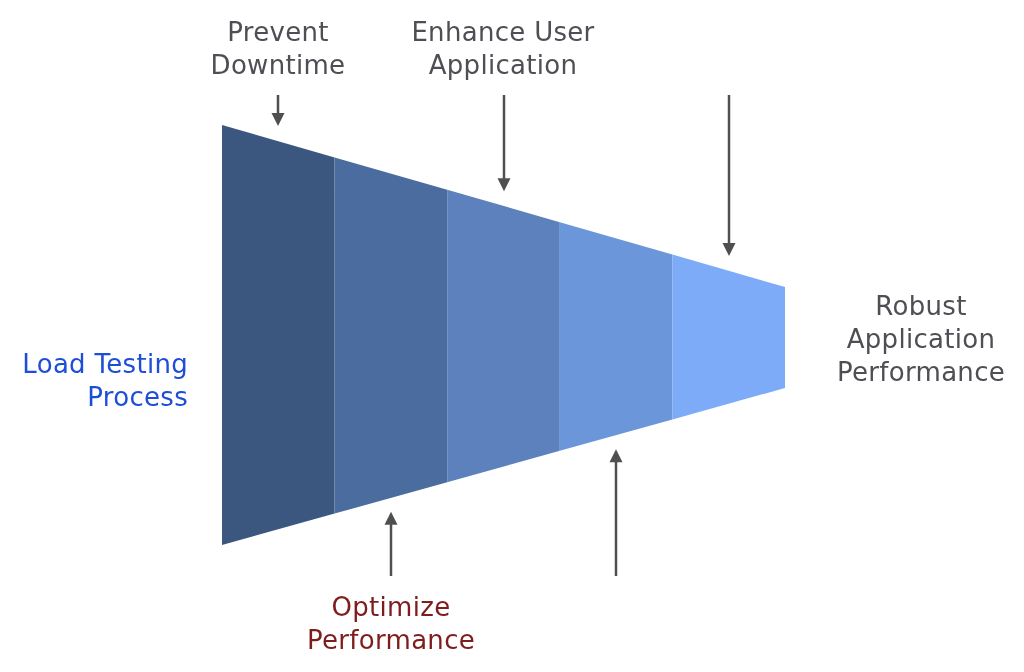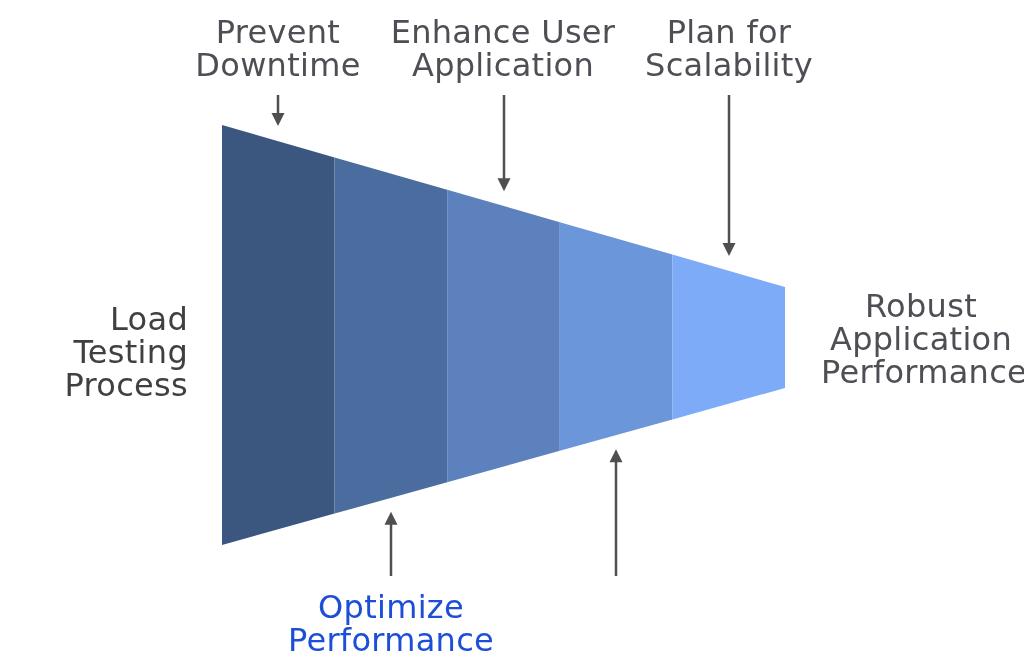--- a/index.html
+++ b/index.html
@@ -15,21 +15,21 @@
     overflow: hidden;
     font-family: "DejaVu Sans", "Liberation Sans", sans-serif;
   }
   .canvas svg {
     position: absolute;
     left: 0;
     top: 0;
   }
   .lbl {
     position: absolute;
-    font-size: 32px;
+    font-size: 26px;
     line-height: 33px;
     font-weight: 500;
     letter-spacing: 0.3px;
     white-space: pre-line;
     color: #4E4E55;
   }
   .lbl-prevent  { left: 158px; top: 16px;  width: 240px; text-align: center; }
   .lbl-enhance  { left: 383px; top: 16px;  width: 240px; text-align: center; }
   .lbl-plan     { left: 609px; top: 16px;  width: 240px; text-align: center; }
   .lbl-optimize { left: 271px; top: 591px; width: 240px; text-align: center; }
@@ -52,32 +52,30 @@
       <line x1="504" y1="95" x2="504" y2="180.14387211367674" stroke="#4F4F4F" stroke-width="2.5"></line>
       <polygon points="497.5,178.14387211367674 510.5,178.14387211367674 504,191.14387211367674" fill="#4F4F4F"></polygon>
       <polygon points="559.8,222.2 672.4,254.6 672.4,419.4 559.8,450.8" fill="#6C96DA"></polygon>
       <line x1="616" y1="576" x2="616" y2="460.12788632326817" stroke="#4F4F4F" stroke-width="2.5"></line>
       <polygon points="609.5,462.12788632326817 622.5,462.12788632326817 616,449.12788632326817" fill="#4F4F4F"></polygon>
       <polygon points="672.4,254.6 785,287 785,388 672.4,419.4" fill="#7DABF8"></polygon>
       <line x1="729" y1="95" x2="729" y2="244.88632326820607" stroke="#4F4F4F" stroke-width="2.5"></line>
       <polygon points="722.5,242.88632326820607 735.5,242.88632326820607 729,255.88632326820607" fill="#4F4F4F"></polygon>
     </svg>
 
-  <div class="lbl lbl-source" style="color: #404040;">Load Testing
+  <div class="lbl lbl-source" style="color: #1d4ed8; margin-top: 45px;">Load Testing
 Process</div>
 
   <div class="lbl lbl-prevent" style="color: rgb(78, 78, 85);">Prevent
 Downtime</div>
 
-  <div class="lbl lbl-optimize" style="color: #1d4ed8;">Optimize
+  <div class="lbl lbl-optimize" style="color: #7f1d1d;">Optimize
 Performance</div>
 
   <div class="lbl lbl-enhance" style="color: rgb(78, 78, 85);">Enhance User
 Application</div>
 
 
-  <div class="lbl lbl-plan" style="color: rgb(78, 78, 85);">Plan for
-Scalability</div>
 
   <div class="lbl lbl-result" style="color: rgb(78, 78, 85);">Robust
 Application
 Performance</div>
 </div>
 
 </body></html>

